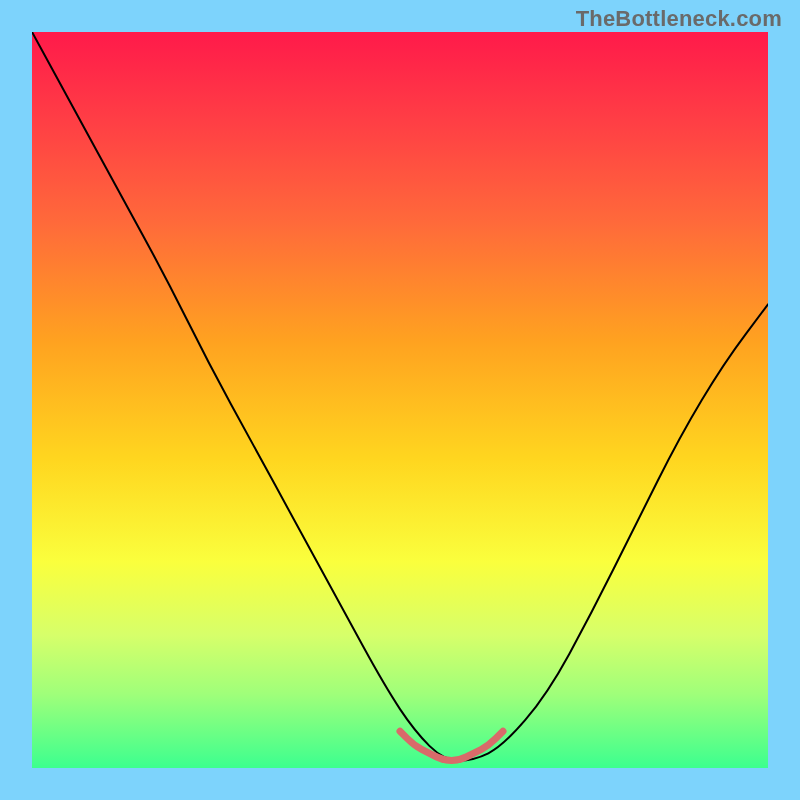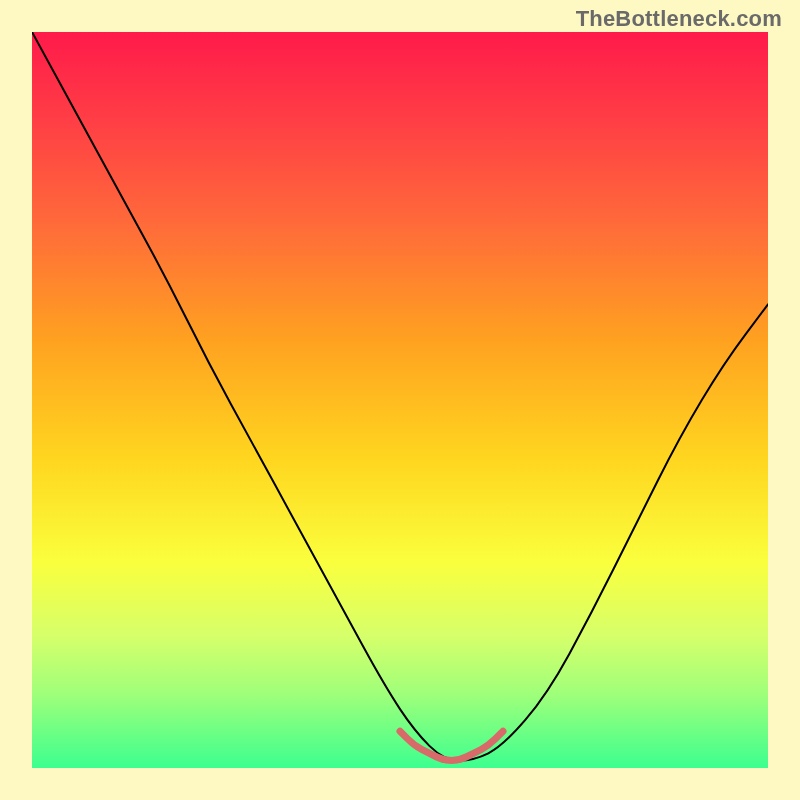--- a/index.html
+++ b/index.html
@@ -8,21 +8,21 @@
     background: #000;
     width: 800px;
     height: 800px;
     overflow: hidden;
     font-family: Arial, Helvetica, sans-serif;
   }
   .frame {
     position: relative;
     width: 800px;
     height: 800px;
-    background: #fef9c3;
+    background: #7dd3fc;
   }
   .plot-area {
     position: absolute;
     left: 32px;
     top: 32px;
     width: 736px;
     height: 736px;
     background: linear-gradient(to bottom,
       #ff1a4a 0%,
       #ff3e45 12%,

